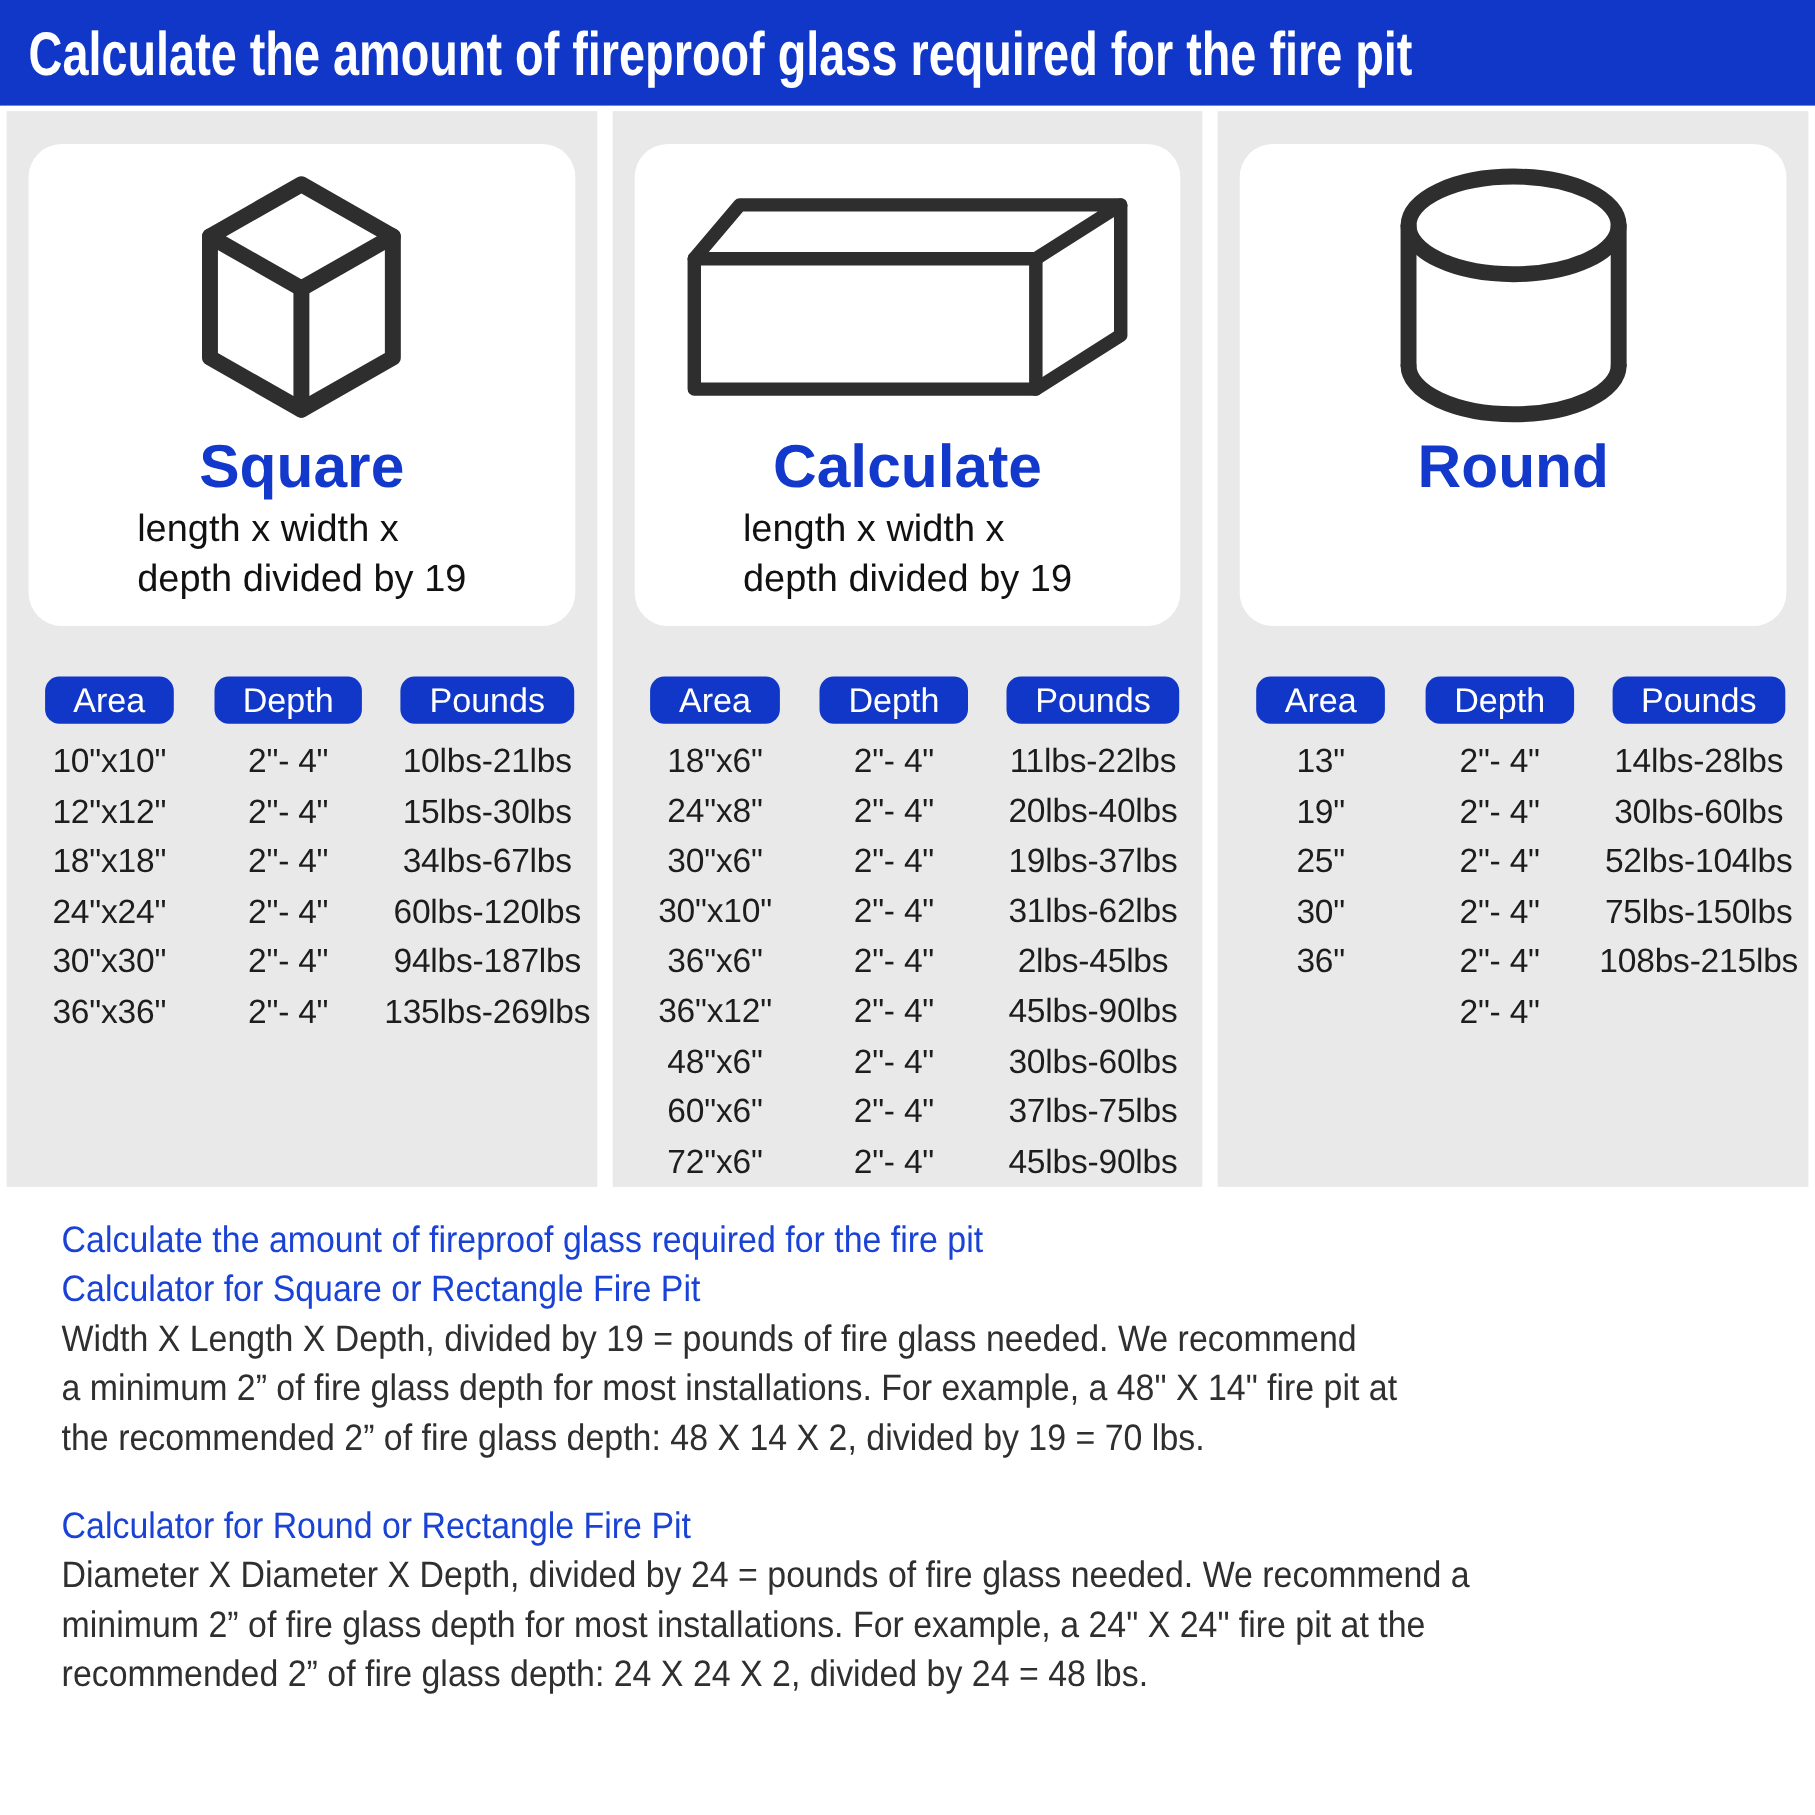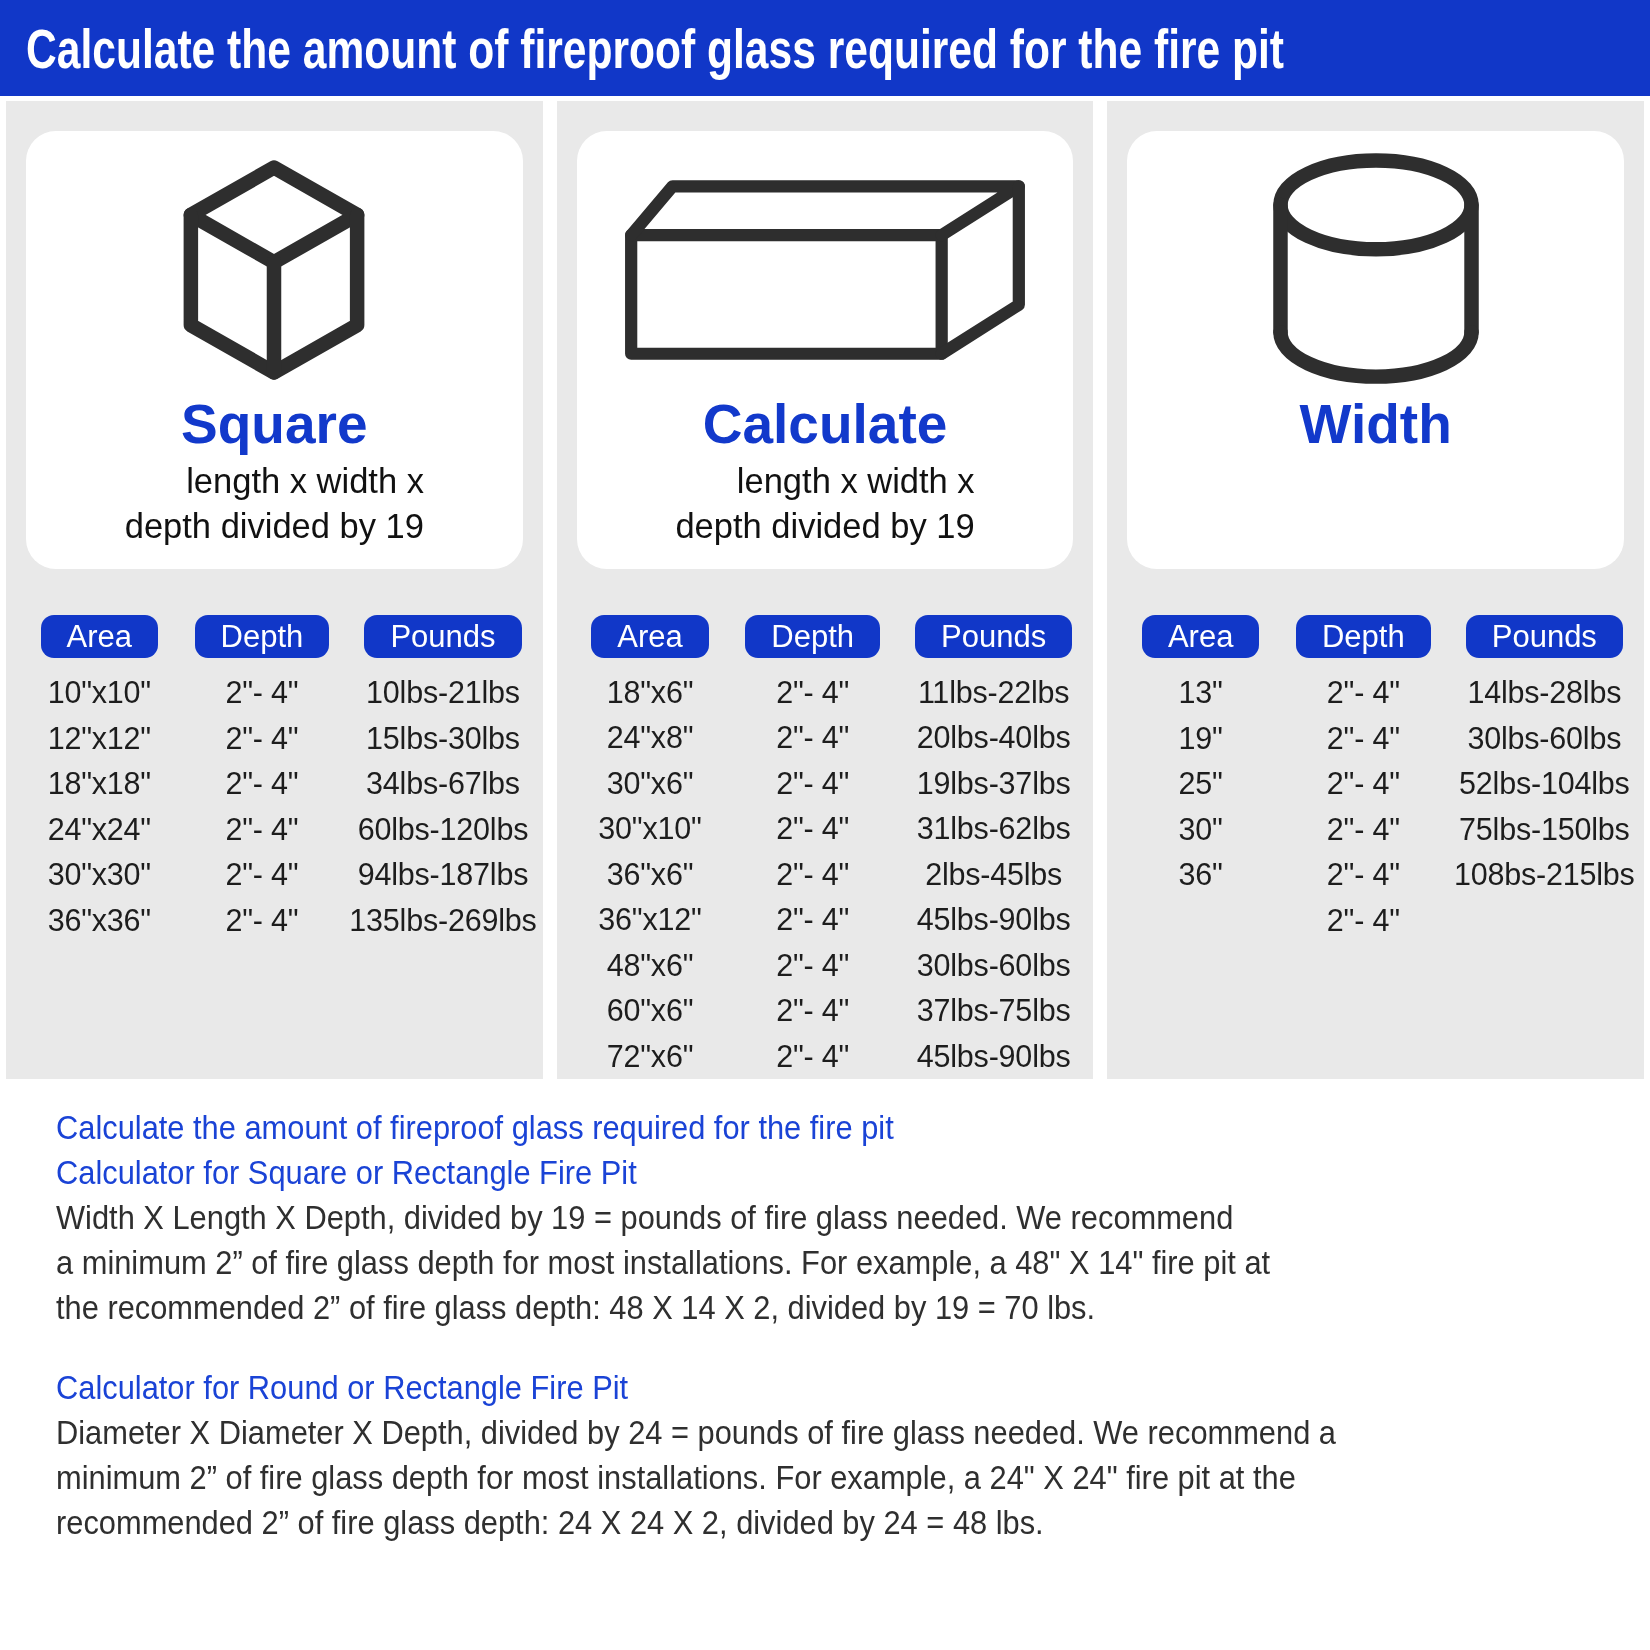--- a/index.html
+++ b/index.html
@@ -27,21 +27,21 @@
   .card{
     background:#ffffff;border-radius:30px;margin:30px 20px 0;height:438px;
     display:flex;flex-direction:column;align-items:center;justify-content:flex-start;
     padding-top:18px;
   }
   .iconbox{height:242px;display:flex;align-items:center;justify-content:center;}
   .icon path,.icon ellipse{stroke:var(--stroke);fill:none;stroke-linejoin:round;stroke-linecap:round;}
   .icon.w14 path,.icon.w14 ellipse{stroke-width:15;}
   .icon.w13 path{stroke-width:13;}
   .card-title{color:var(--titleblue);font-weight:bold;font-size:55px;line-height:62px;margin-top:2px;}
-  .formula{font-size:34.5px;line-height:45px;color:#111111;text-align:right;margin-top:4px;}
+  .formula{font-size:34.5px;line-height:45px;color:#111111;text-align:left;margin-top:4px;}
   
   .table{margin-top:46px;}
   .thead,.trow{display:grid;grid-template-columns:31% 31% 38%;justify-items:center;align-items:center;margin-left:12px;}
   .pill{
     background:var(--accent);color:#ffffff;font-size:31px;line-height:31px;
     padding:6px 26px;border-radius:13px;
   }
   .rows{margin-top:12px;}
   .tcell{
     height:45.5px;display:flex;align-items:center;justify-content:center;
@@ -195,21 +195,21 @@
   <div class="panel">
     <div class="card">
       <div class="iconbox">
         <svg class="icon w14" viewBox="0 0 230 256" width="222" height="247" aria-hidden="true">
           <ellipse cx="115" cy="60" rx="99" ry="46"></ellipse>
           <path d="M16 60 V192"></path>
           <path d="M214 60 V192"></path>
           <path d="M16 192 A99 46 0 0 0 214 192"></path>
         </svg>
       </div>
-      <div class="card-title">Width</div>
+      <div class="card-title">Round</div>
       <div class="formula">
       </div>
     </div>
     <div class="table">
       <div class="thead">
         <div class="pill">Area</div>
         <div class="pill">Depth</div>
         <div class="pill">Pounds</div>
       </div>
       <div class="rows">

